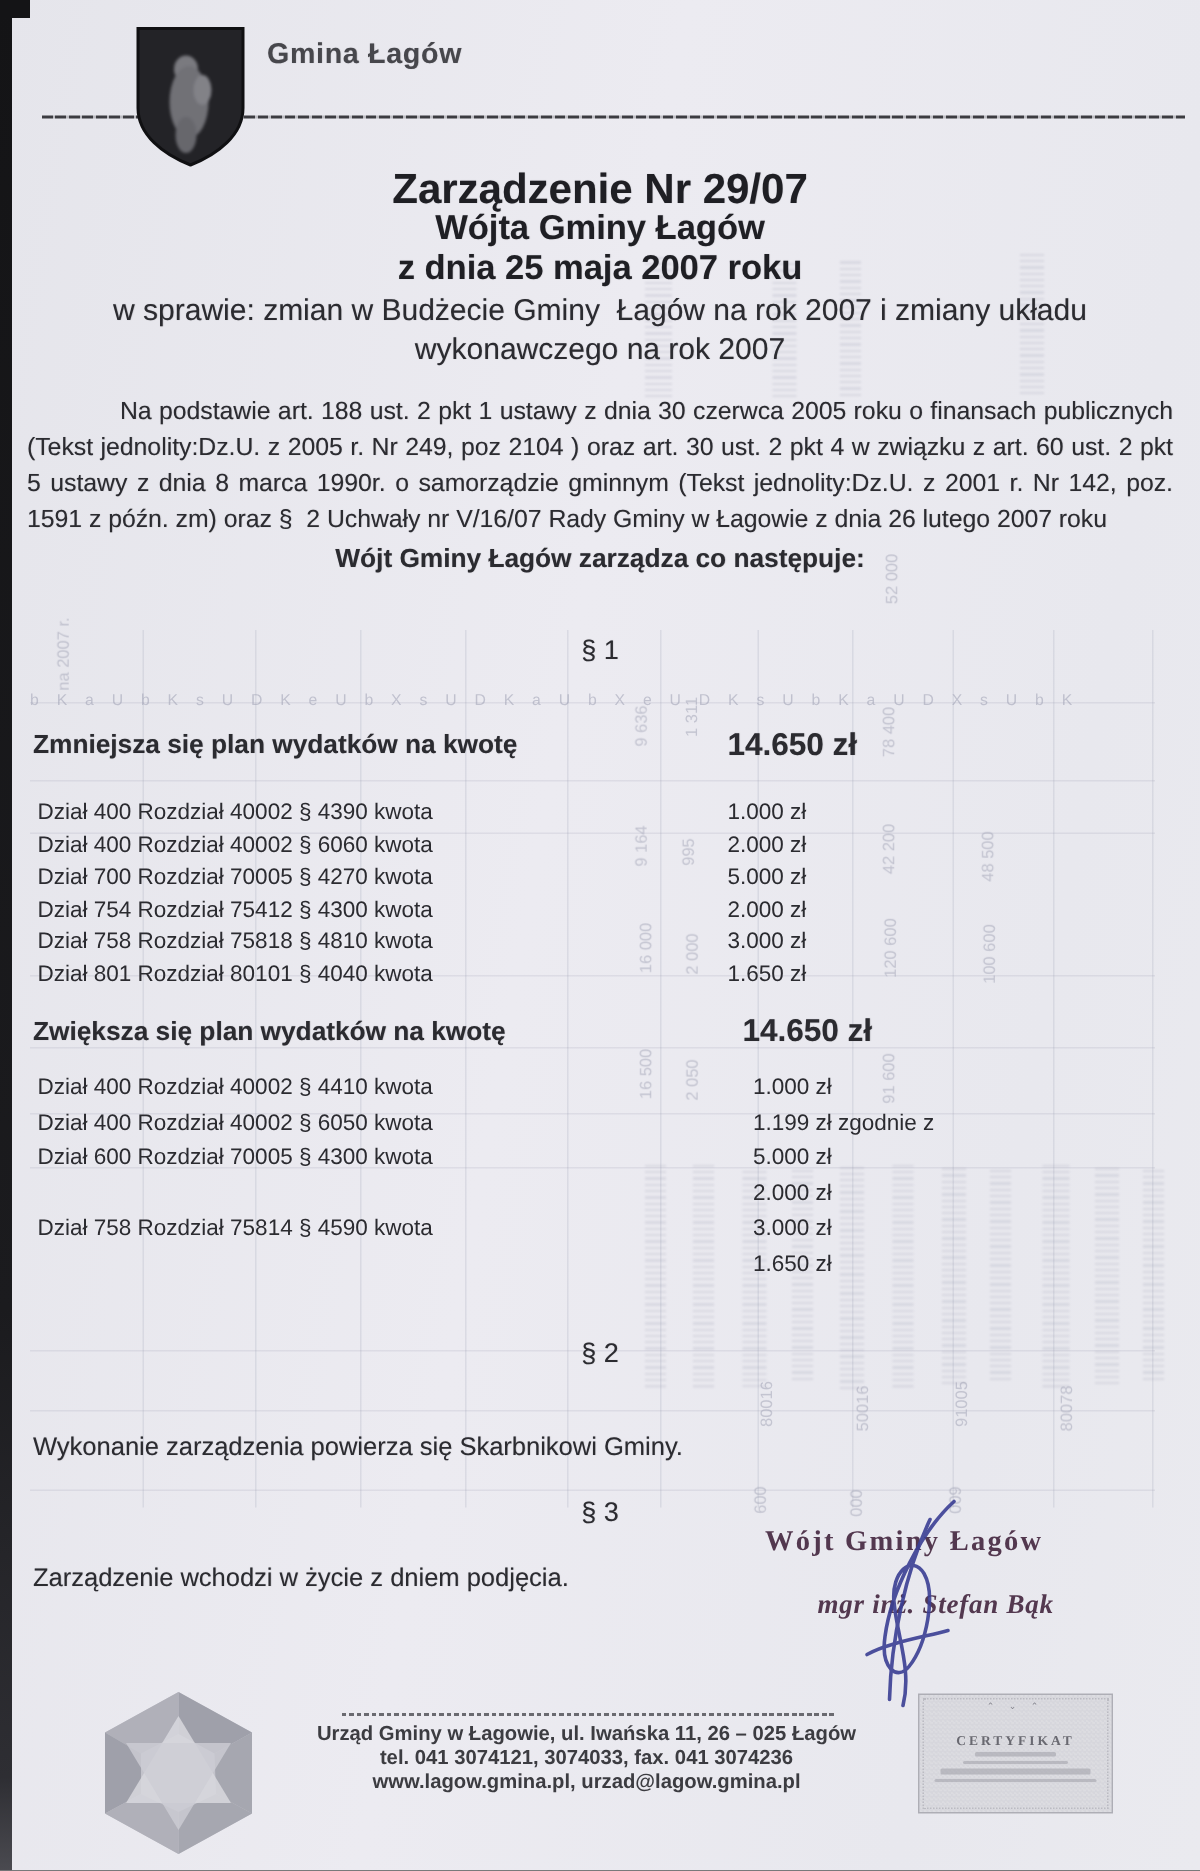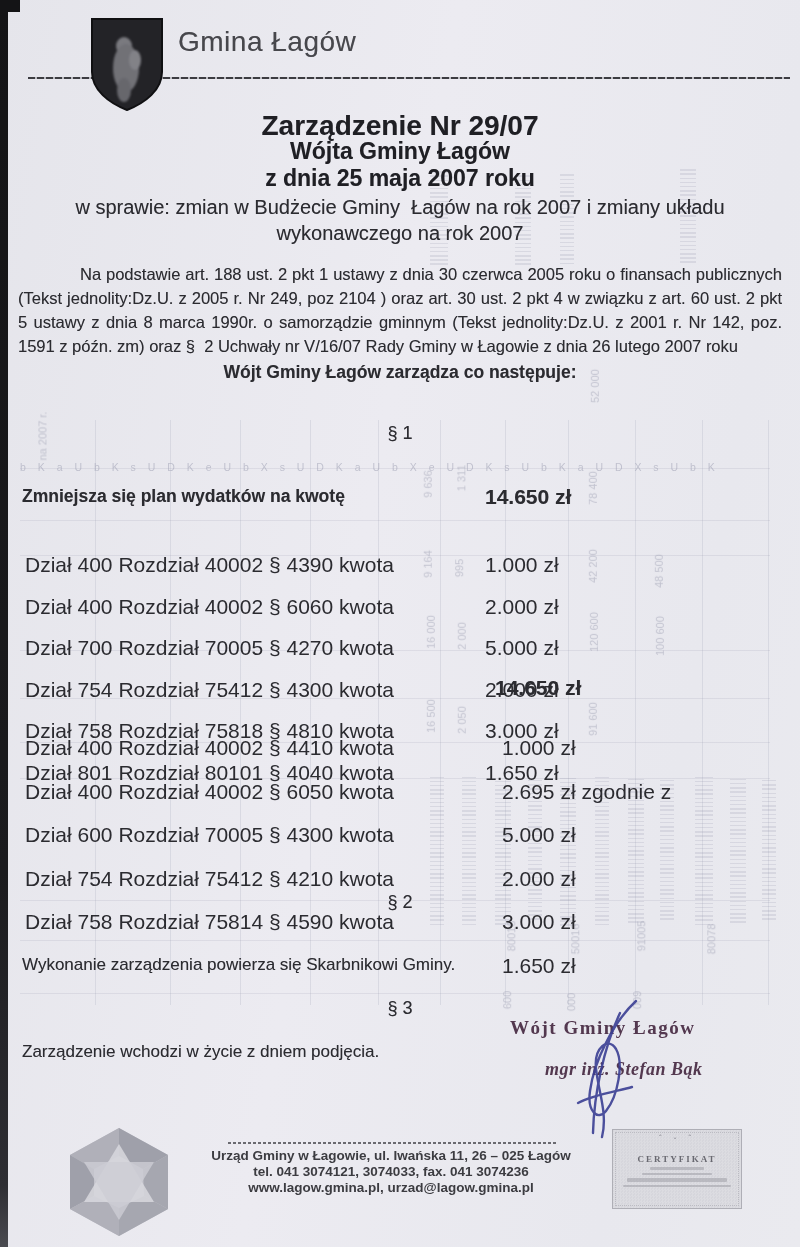--- a/index.html
+++ b/index.html
@@ -10,21 +10,21 @@
     background:linear-gradient(100deg,#e5e5eb,#ecebf1 45%,#e8e8ee 80%,#eaeaef);
     overflow:hidden;
     font-family:"Liberation Sans", sans-serif;
     color:#2b2b30;
   }
   .txt{position:absolute;white-space:pre-wrap;text-shadow:0.2px 0.2px 0.6px rgba(43,43,48,.35);}
   
   #edge-left{position:absolute;left:0;top:0;width:8px;height:1247px;background:linear-gradient(180deg,#141416 0%,#1b1b1e 70%,#2e2e33 95%,#4a4a50 100%);}
   #edge-top{position:absolute;left:0;top:0;width:20px;height:12px;background:#141416;}
   
-  #org-name{left:178px;top:26px;font-size:28px;font-weight:normal;color:#47474c;letter-spacing:.5px;}
+  #org-name{left:178px;top:26px;font-size:19px;font-weight:bold;color:#47474c;letter-spacing:.5px;}
   #header-rule{position:absolute;left:28px;top:77px;width:762px;height:2px;
     background:repeating-linear-gradient(90deg,#3c3c41 0 7px, rgba(60,60,65,.25) 7px 9px);}
   #coa{position:absolute;left:88px;top:16px;width:78px;height:98px;}
   
   .center-line{left:0;width:800px;text-align:center;}
   #title1{top:110px;font-size:28px;font-weight:bold;color:#1f1f24;}
   #title2{top:138px;font-size:23px;font-weight:bold;color:#1f1f24;}
   #title3{top:165px;font-size:23px;font-weight:bold;color:#1f1f24;}
   #subject{position:absolute;left:42px;top:194px;width:716px;text-align:center;font-size:20px;line-height:26px;color:#2b2b30;}
   
@@ -37,21 +37,21 @@
   #s3-head{top:998px;}
   .bold-row-label{font-size:17.5px;font-weight:bold;}
   .bold-amt{font-size:21px;font-weight:bold;}
   #dec-label{left:22px;top:486px;}
   #dec-total{left:485px;top:485px;}
   #inc-label{left:22px;top:677px;}
   #inc-total{left:495px;top:676px;}
   .budget-list{position:absolute;left:25px;width:740px;}
   #list-decrease{top:533px;}
   #list-increase{top:716px;}
-  .budget-row{position:relative;height:21.5px;font-size:21px;margin-top:20px;}
+  .budget-row{position:relative;height:21.5px;font-size:15px;}
   #list-increase .budget-row{height:23.5px;}
   .b-label{position:absolute;left:0;top:0;}
   .b-amount{position:absolute;left:460px;top:0;}
   #list-increase .b-amount{left:477px;}
   #s2-text{left:22px;top:955px;font-size:17px;}
   #s3-text{left:22px;top:1042px;font-size:17px;}
   
   #sig-title{left:510px;top:1017px;font-size:19px;font-weight:bold;font-family:"Liberation Serif",serif;color:#53384f;letter-spacing:1.5px;text-shadow:none;}
   #sig-name{left:545px;top:1059px;font-size:18px;font-weight:bold;font-style:italic;font-family:"Liberation Serif",serif;color:#53384f;letter-spacing:.5px;text-shadow:none;}
   #sig-svg{position:absolute;left:548px;top:995px;width:120px;height:150px;}
@@ -212,41 +212,41 @@
         <span class="b-label">Dział 758 Rozdział  75818 § 4810 kwota</span>
         <span class="b-amount">3.000 zł</span>
       </div>
 
       <div class="budget-row">
         <span class="b-label">Dział 801 Rozdział  80101 § 4040 kwota</span>
         <span class="b-amount">1.650 zł</span>
       </div>
     </div>
 
+  <div class="txt bold-row-label" id="inc-label">Zwiększa się plan wydatków na kwotę</div>
   <div class="txt bold-amt" id="inc-total">14.650 zł</div>
   <div class="budget-list" id="list-increase">
 
       <div class="budget-row">
         <span class="b-label">Dział 400 Rozdział  40002 § 4410 kwota</span>
         <span class="b-amount">1.000 zł</span>
       </div>
 
       <div class="budget-row">
         <span class="b-label">Dział 400 Rozdział  40002 § 6050 kwota</span>
-        <span class="b-amount">2.695 zł zgodnie z</span>
+        <span class="b-amount">1.199 zł zgodnie z</span>
       </div>
 
 
       <div class="budget-row">
         <span class="b-label">Dział 600 Rozdział  70005 § 4300 kwota</span>
         <span class="b-amount">5.000 zł</span>
       </div>
 
       <div class="budget-row">
-        <span class="b-label">Dział 754 Rozdział  75412 § 4210 kwota</span>
         <span class="b-amount">2.000 zł</span>
       </div>
 
       <div class="budget-row">
         <span class="b-label">Dział 758 Rozdział 75814 § 4590 kwota</span>
         <span class="b-amount">3.000 zł</span>
       </div>
 
       <div class="budget-row">
         <span class="b-amount">1.650 zł</span>

